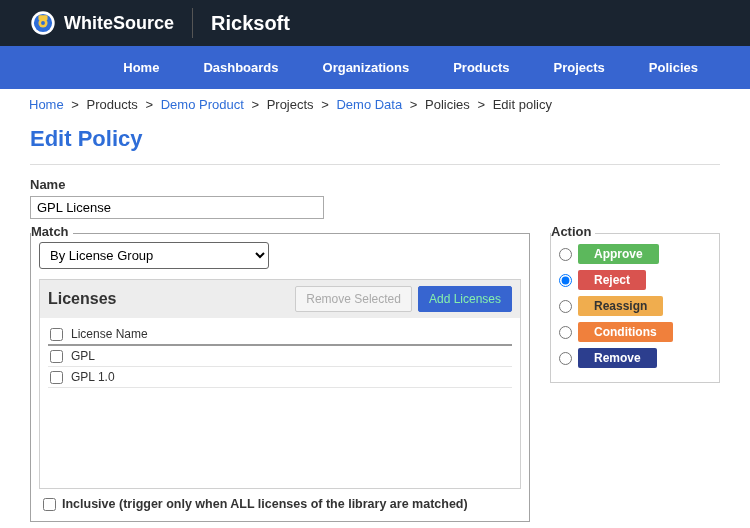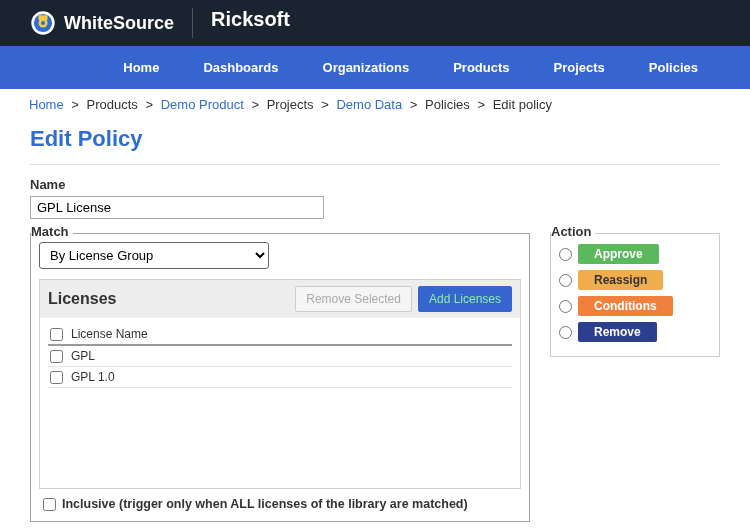--- a/index.html
+++ b/index.html
@@ -1,17 +1,17 @@
 <!DOCTYPE html>
 <html><head>
 <meta charset="utf-8">
 <style>
 * { box-sizing: border-box; margin: 0; padding: 0; }
 body { font-family: -apple-system, BlinkMacSystemFont, "Segoe UI", Arial, sans-serif; font-size: 13px; color: #333; width: 750px; }
-.topbar { background: #1a2430; color: #fff; display: flex; padding: 8px 30px; }
+.topbar { background: #1a2430; color: #fff; display: flex; align-items: center; padding: 8px 30px; }
 .logo-area { display: flex; align-items: center; gap: 8px; }
 .logo-icon { width: 26px; height: 26px; }
 .brand { font-size: 18px; font-weight: 600; color: #fff; }
 .divider { width: 1px; height: 30px; background: #555; margin: 0 18px; }
 .partner { font-size: 20px; font-weight: 600; color: #fff; }
 .navbar { background: #3765d0; color: #fff; display: flex; justify-content: flex-end; padding: 0 30px; }
 .navbar a { color: #fff; text-decoration: none; font-weight: 600; font-size: 13px; padding: 14px 22px; cursor: pointer; }
 .breadcrumb { padding: 8px 29px; font-size: 13px; color: #333; }
 .breadcrumb a { color: #2e6dd8; text-decoration: none; cursor: pointer; }
 .breadcrumb .sep { margin: 0 4px; color: #333; }
@@ -126,20 +126,24 @@
       </div>
     </div>
 
     <div class="action-col">
       <div class="panel-legend">Action</div>
       <div class="action-opt">
         <input type="radio" name="act" style="">
         <span class="badge" style="background:#5cb85c">Approve</span>
       </div>
       <div class="action-opt">
+        <input type="radio" name="act" checked="" style="">
+        <span class="badge" style="background:#d9534f">Reject</span>
+      </div>
+      <div class="action-opt">
         <input type="radio" name="act" style="">
         <span class="badge" style="background:#f0ad4e;color:#333">Reassign</span>
       </div>
       <div class="action-opt">
         <input type="radio" name="act" style="">
         <span class="badge" style="background:#f0803c">Conditions</span>
       </div>
       <div class="action-opt">
         <input type="radio" name="act" style="">
         <span class="badge" style="background:#2c3e8e">Remove</span>

